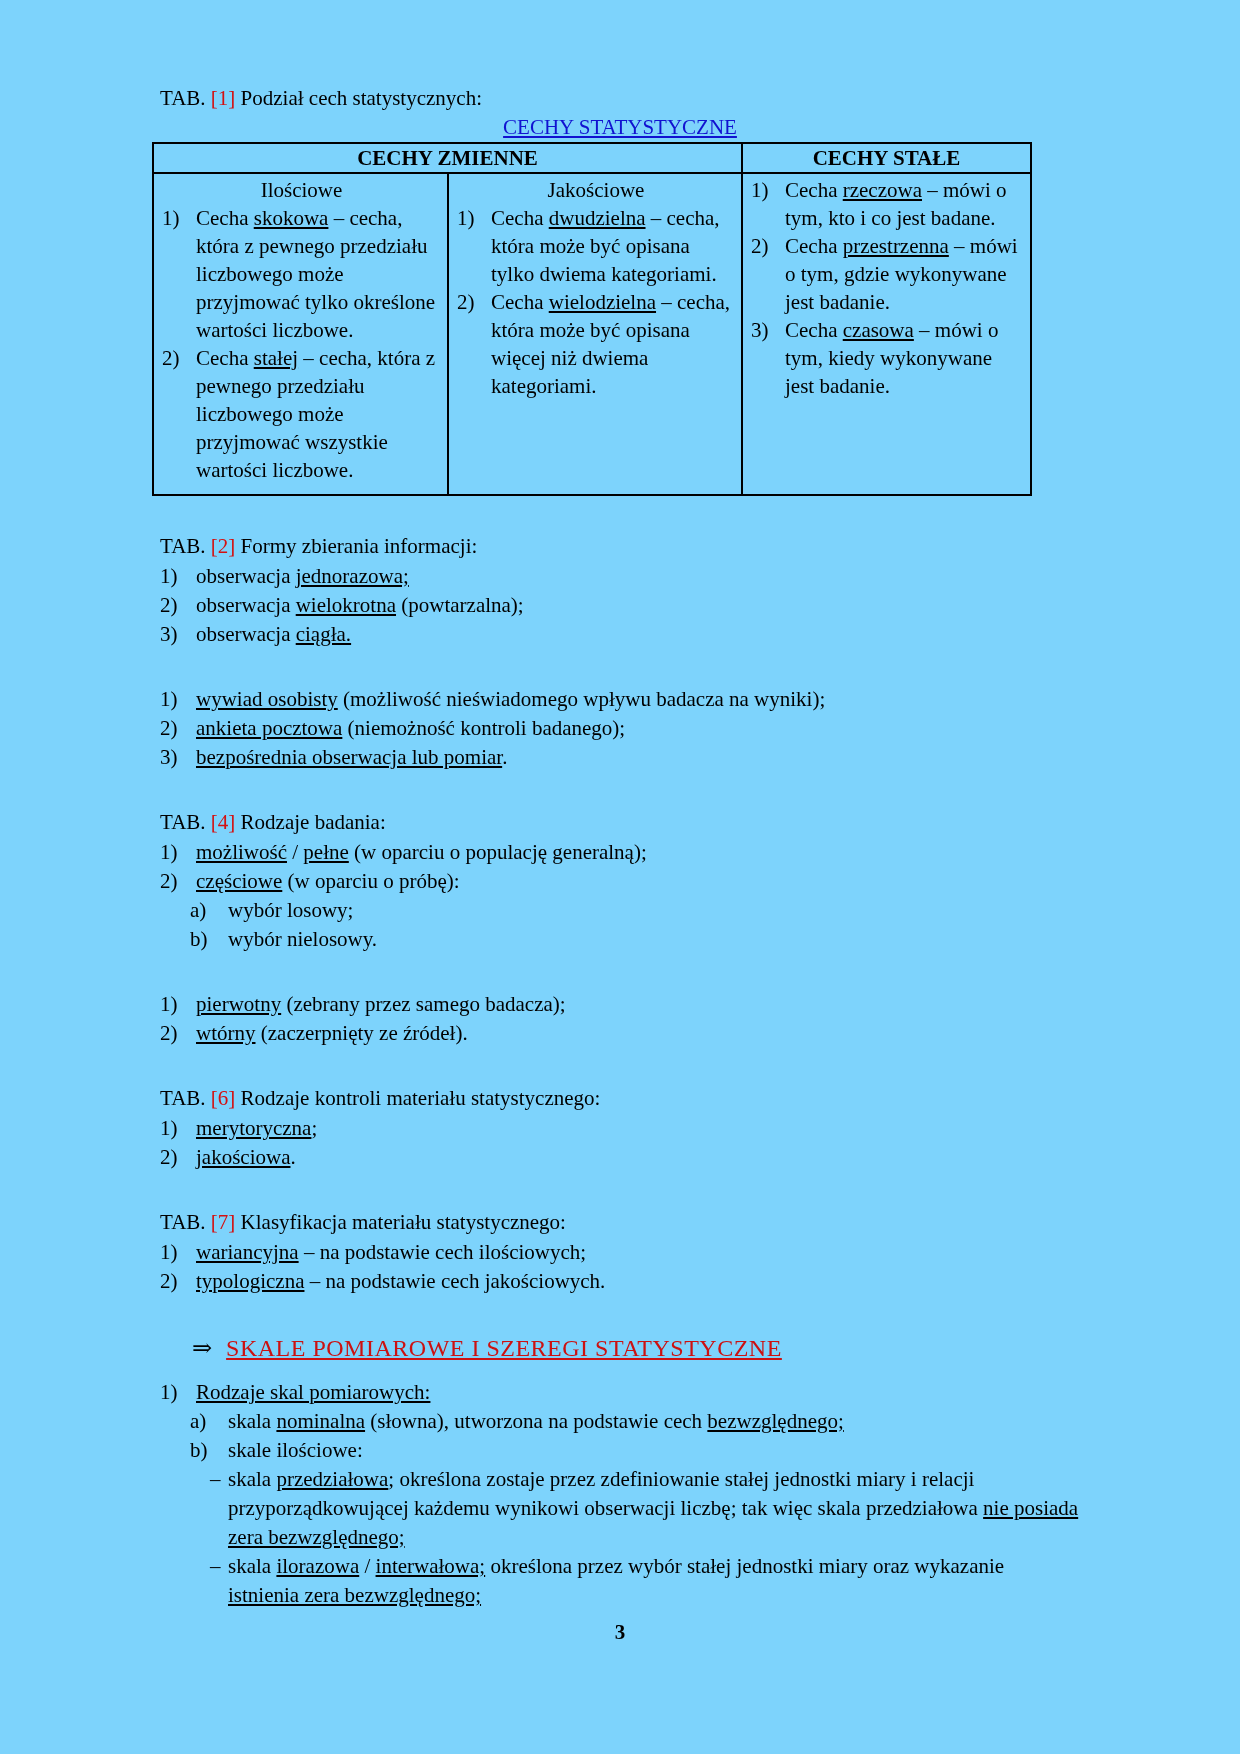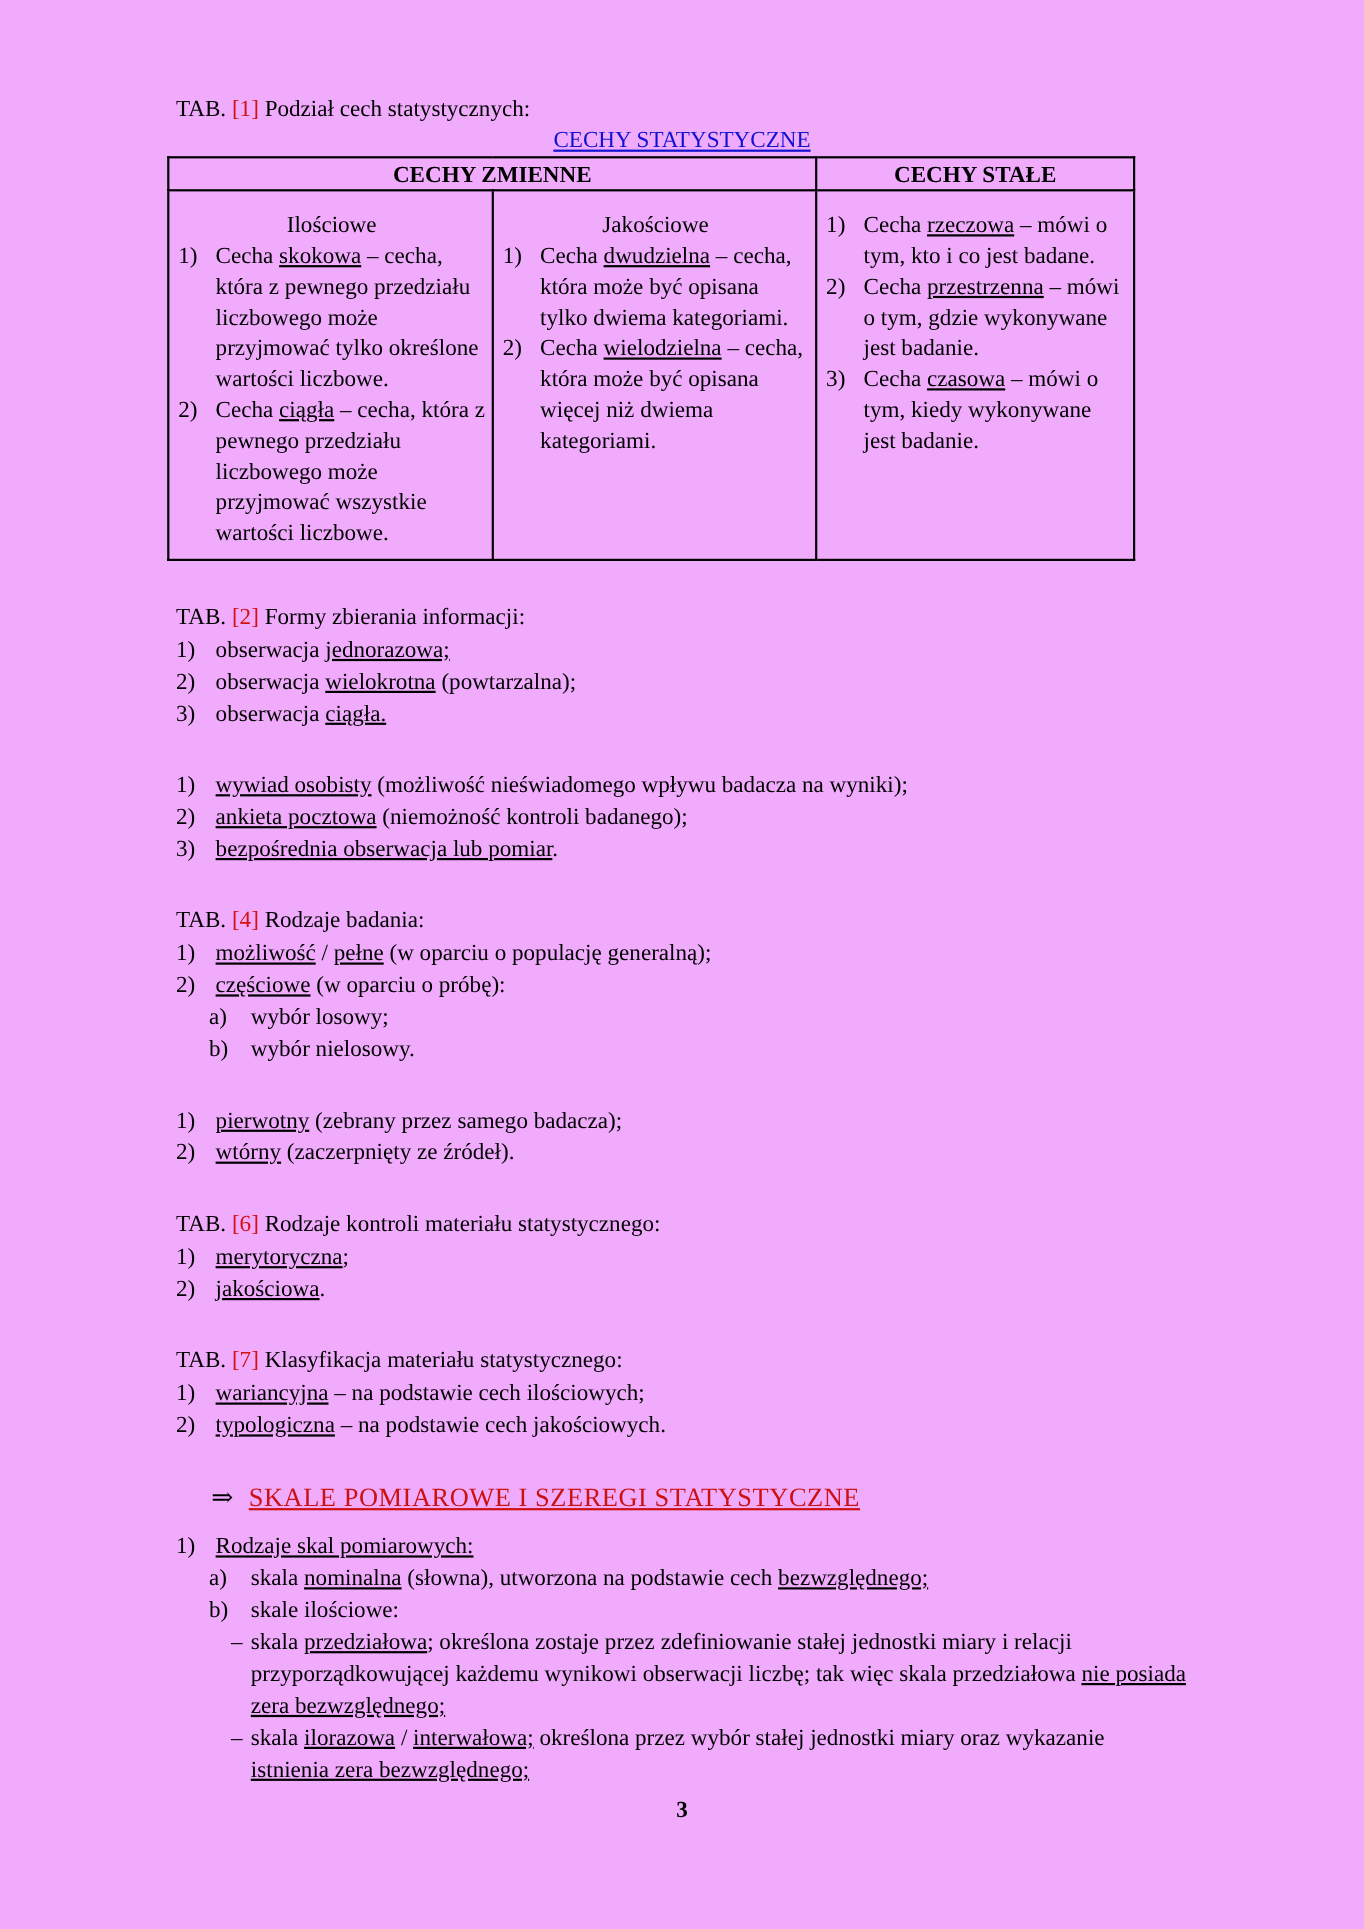--- a/index.html
+++ b/index.html
@@ -1,36 +1,36 @@
 <!DOCTYPE html>
 <html><head>
 <meta charset="utf-8">
 <style>
   html,body{margin:0;padding:0;background:#ffffff;}
   .page{
     position:relative;
     width:1240px;height:1754px;
     box-sizing:border-box;
     padding:84px 160px 0 160px;
-    background:#f0abfc;
+    background:#7dd3fc;
     color:#000;
     font-family:"Liberation Serif","DejaVu Serif",serif;
     font-size:21px;line-height:29px;
     overflow:hidden;
   }
   .u{text-decoration:underline;}
   .ref{color:#d41111;}
   .tab-heading{margin:0;}
   .link-heading{text-align:center;margin:0;}
   .doc-link{color:#1112d0;text-decoration:underline;cursor:pointer;text-align:center;}
 
   table.cechy{border-collapse:collapse;table-layout:fixed;width:878px;margin-left:-8px;margin-top:0;}
   table.cechy th,table.cechy td{border:2px solid #000;}
   table.cechy th{font-weight:bold;text-align:center;padding:0 4px;font-size:21px;line-height:28px;}
-  table.cechy td{vertical-align:top;padding:16px 6px 10px 8px;font-size:21px;line-height:28px;}
+  table.cechy td{vertical-align:top;padding:2px 6px 10px 8px;font-size:21px;line-height:28px;}
   .cell-sub{text-align:center;}
 
   .item{display:flex;align-items:baseline;}
   .item .num{flex:0 0 34px;}
   .item .txt{flex:1 1 auto;}
   .sec .item.lvl1 .num{flex:0 0 36px;}
   .item.lvl2{margin-left:30px;}
   .item.lvl2 .num{flex:0 0 38px;}
   .item.lvl3{margin-left:50px;}
   .item.lvl3 .num{flex:0 0 18px;}
@@ -69,21 +69,21 @@
       <tr>
         <td>
           <div class="cell-sub">Ilościowe</div>
           <div id="t1c1">
               <div class="item lvl1">
                 <span class="num">1)</span>
                 <span class="txt"><span>Cecha </span><span class="u">skokowa</span><span> – cecha, która z pewnego przedziału liczbowego może przyjmować tylko określone wartości liczbowe.</span></span>
               </div>
               <div class="item lvl1">
                 <span class="num">2)</span>
-                <span class="txt"><span>Cecha </span><span class="u">ciągła</span><span> – cecha, która z pewnego przedziału liczbowego może przyjmować wszystkie wartości liczbowe.</span></span>
+                <span class="txt"><span>Cecha </span><span class="u">stałej</span><span> – cecha, która z pewnego przedziału liczbowego może przyjmować wszystkie wartości liczbowe.</span></span>
               </div>
             </div>
         </td>
         <td>
           <div class="cell-sub">Jakościowe</div>
           <div id="t1c2">
               <div class="item lvl1">
                 <span class="num">1)</span>
                 <span class="txt"><span>Cecha </span><span class="u">dwudzielna</span><span> – cecha, która może być opisana tylko dwiema kategoriami.</span></span>
               </div>

